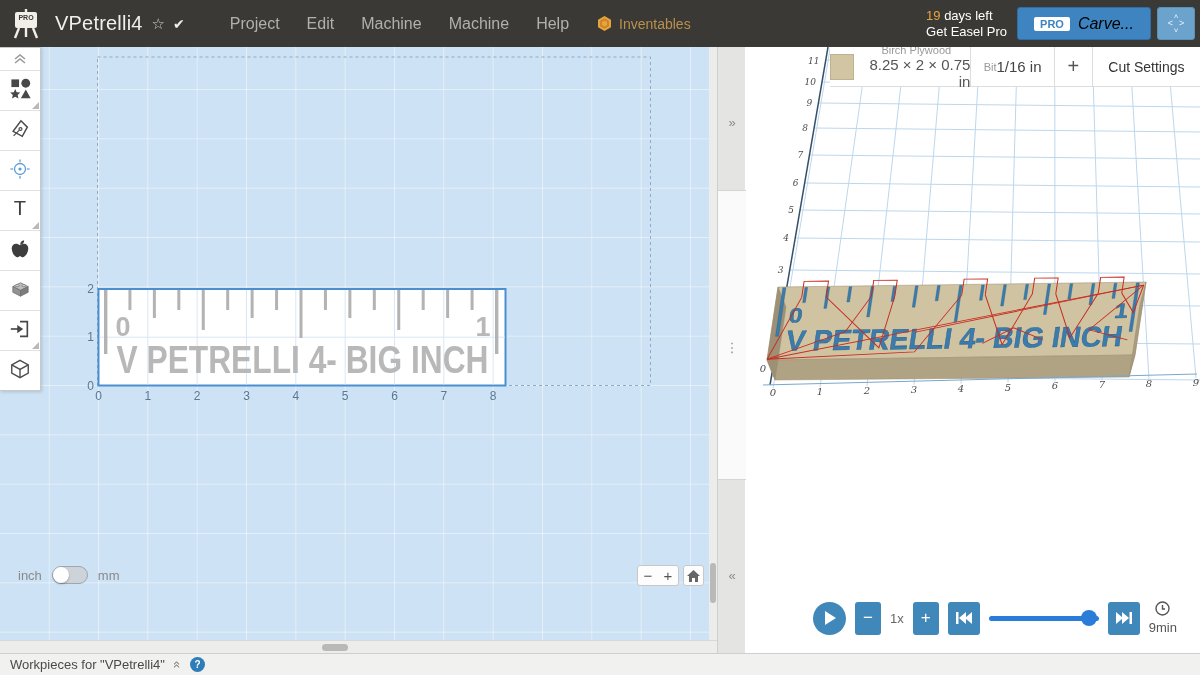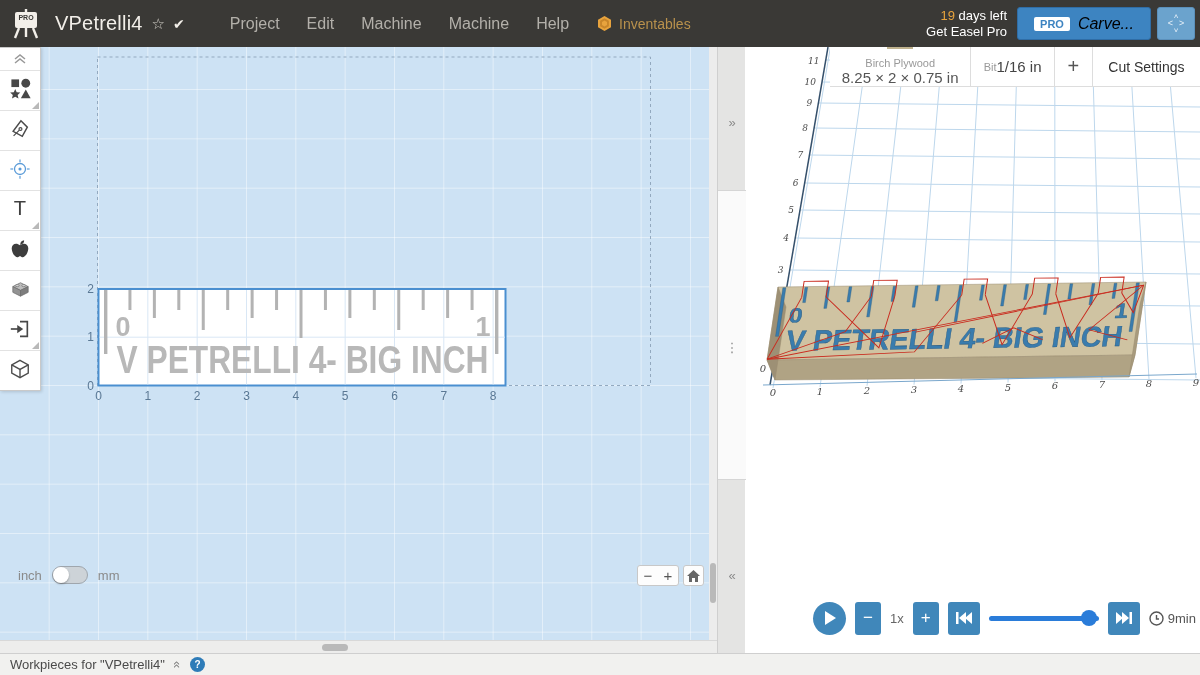--- a/index.html
+++ b/index.html
@@ -10,21 +10,21 @@
   .topbar { position:absolute; left:0; top:0; width:1200px; height:47px;
     background:#3a3936; display:flex; align-items:center; z-index:50; }
   .logo { width:34px; height:32px; margin-left:9px; display:flex; align-items:center; }
   .title { color:#f2efe9; font-size:20px; margin-left:12px; letter-spacing:.2px; }
   .star { color:#cfccc5; font-size:15px; margin-left:9px; }
   .check { color:#f2efe9; font-size:14px; margin-left:8px; }
   .menu { display:flex; gap:27px; margin-left:45px; }
   .menu-item { color:#b3b0aa; font-size:16px; cursor:default; }
   .inventables { display:flex; align-items:center; gap:6px; margin-left:27px; }
   .inventables span { color:#b9914c; font-size:14px; }
-  .trial { margin-left:auto; text-align:right; color:#fff; font-size:13px; line-height:16px; }
+  .trial { margin-left:auto; color:#fff; font-size:13px; line-height:16px; }
   .trial b { color:#e8a33d; font-weight:normal; }
   .carve-btn { margin-left:10px; width:134px; height:33px; background:#3d84c1;
     border:1px solid #2f6da6; border-radius:3px; display:flex; align-items:center;
     justify-content:center; gap:8px; cursor:pointer; }
   .carve-badge { background:#fff; color:#3d84c1; font-weight:bold; font-size:11px;
     padding:1px 6px; border-radius:2px; }
   .carve-label { color:#000000; font-size:16px;font-style:italic; }
   .jog-btn { margin:0 5px 0 6px; width:38px; height:33px; background:#6ba3cd;
     border:1px solid #5b90bb; border-radius:3px; display:flex; flex-direction:column;
     align-items:center; justify-content:center; color:#eaf2f9; font-size:8px;
@@ -79,25 +79,25 @@
   .div-btn { position:absolute; width:28px; text-align:center; color:#8b8b8b;
     font-size:13px; cursor:pointer; }
 
   
   .preview { position:absolute; left:745px; top:47px; width:455px; height:606px;
     background:#fff; }
   .phead { position:absolute; left:85px; top:0; width:370px; height:40px;
     background:#fff; border-bottom:1px solid #ddd; display:flex; z-index:25; }
   .pcell { border-left:1px solid #ddd; display:flex; align-items:center;
     justify-content:center; cursor:pointer; }
-  .pcell:first-child { border-left:none;flex-direction:column; }
+  .pcell:first-child { border-left:none; }
   .mat-cell { width:148px; gap:8px; }
   .swatch { width:26px; height:26px; background:#d2c5a3; border:1px solid #bfb28e; }
   .mat-name { font-size:11px; color:#999; text-align:center; }
-  .mat-dims { font-size:15px; color:#555; }
+  .mat-dims { font-size:15px; color:#555;text-align:right; }
   .bit-cell { width:88px; }
   .bit-label { font-size:11px; color:#999; }
   .bit-value { font-size:15px; color:#444; }
   .plus-cell { width:40px; font-size:20px; color:#555; }
   .cut-cell { width:114px; font-size:14px; color:#333; }
 
   
   .controls { position:absolute; left:68px; top:551px; height:40px; display:flex;
     align-items:center; gap:9px; z-index:25; }
   .play { width:33px; height:33px; border-radius:50%; background:#4087ba;
@@ -106,21 +106,21 @@
     font-size:17px; display:flex; align-items:center; justify-content:center;
     cursor:pointer; }
   .skipbtn { width:32px; height:33px; border-radius:3px; background:#4087ba;
     display:flex; align-items:center; justify-content:center; cursor:pointer; }
   .speed { color:#666; font-size:13px; }
   .slider { position:relative; width:110px; height:16px; cursor:pointer; }
   .strack { position:absolute; left:0; right:0; top:6px; height:5px;
     background:#2a7cd9; border-radius:3px; }
   .sknob { position:absolute; right:2px; top:0; width:16px; height:16px;
     background:#2a7cd9; border-radius:50%; }
-  .timebox { display:flex; align-items:center; gap:4px; color:#555; font-size:13px; }
+  .timebox { display:flex; align-items:center; gap:4px; color:#555; font-size:13px;flex-direction:column; }
 
   
   .statusbar { position:absolute; left:0; top:653px; width:1200px; height:22px;
     background:#f1f1ef; border-top:1px solid #cfcfcf; display:flex;
     align-items:center; gap:9px; padding-left:10px; z-index:40; }
   .statusbar .wp { color:#4a4a4a; font-size:13px; }
   .collapse-ch { display:inline-block; transform:rotate(90deg); color:#777;
     font-size:13px; cursor:pointer; }
   .help-ic { width:15px; height:15px; border-radius:50%; background:#2e7cb8;
     color:#fff; font-size:10px; font-weight:bold; display:flex; align-items:center;

